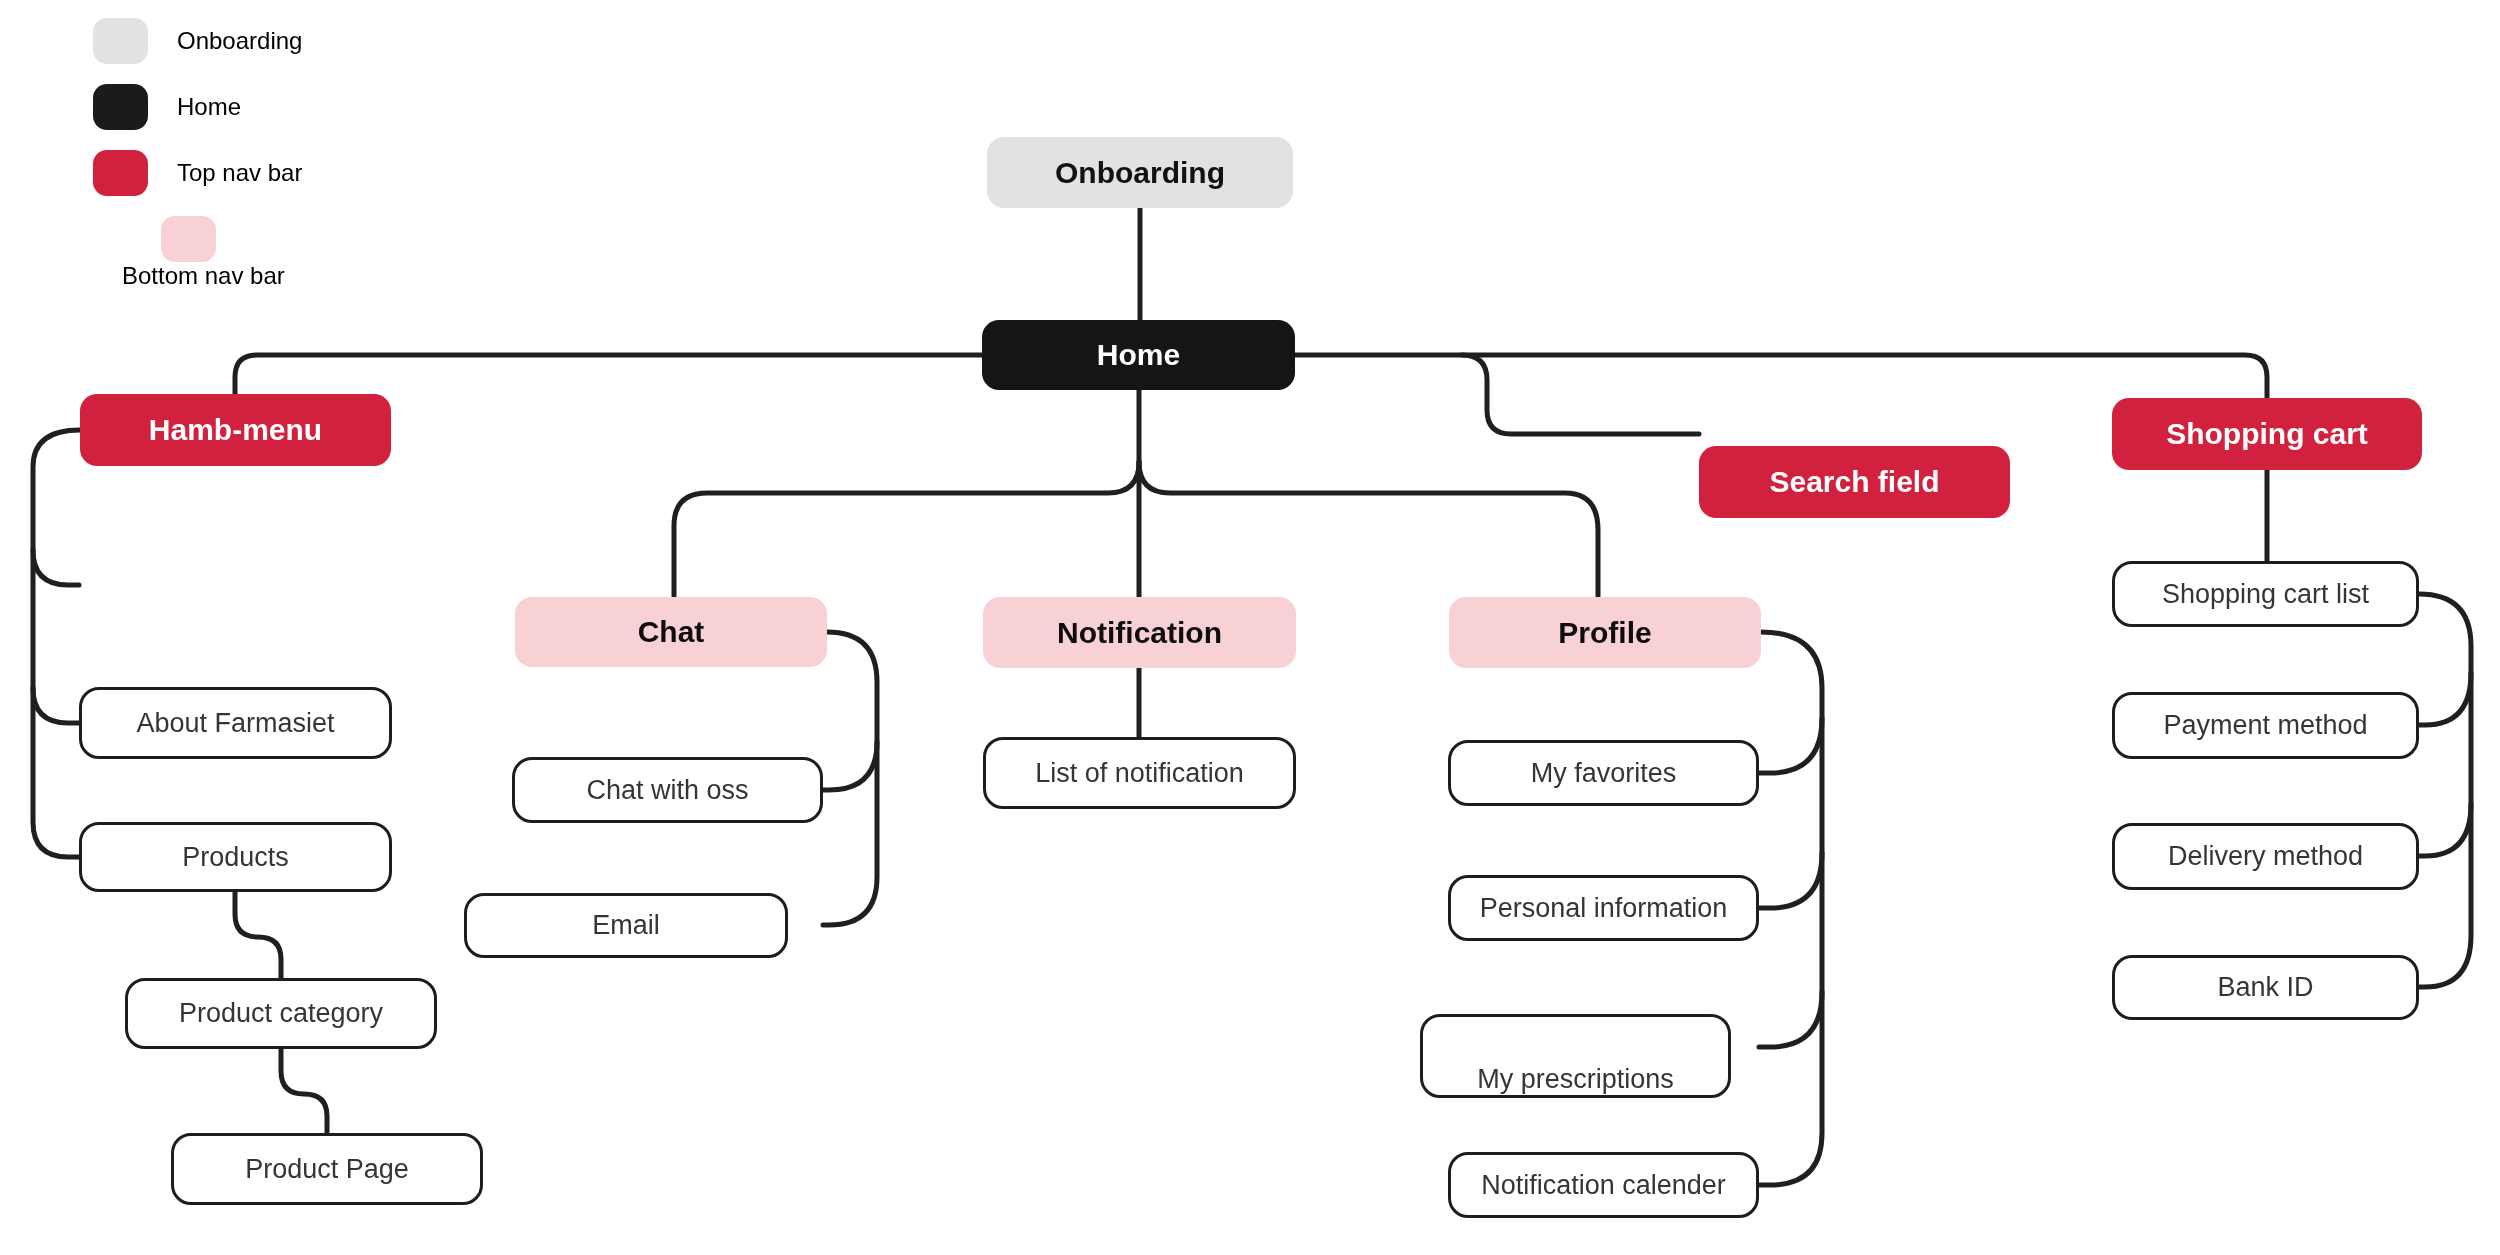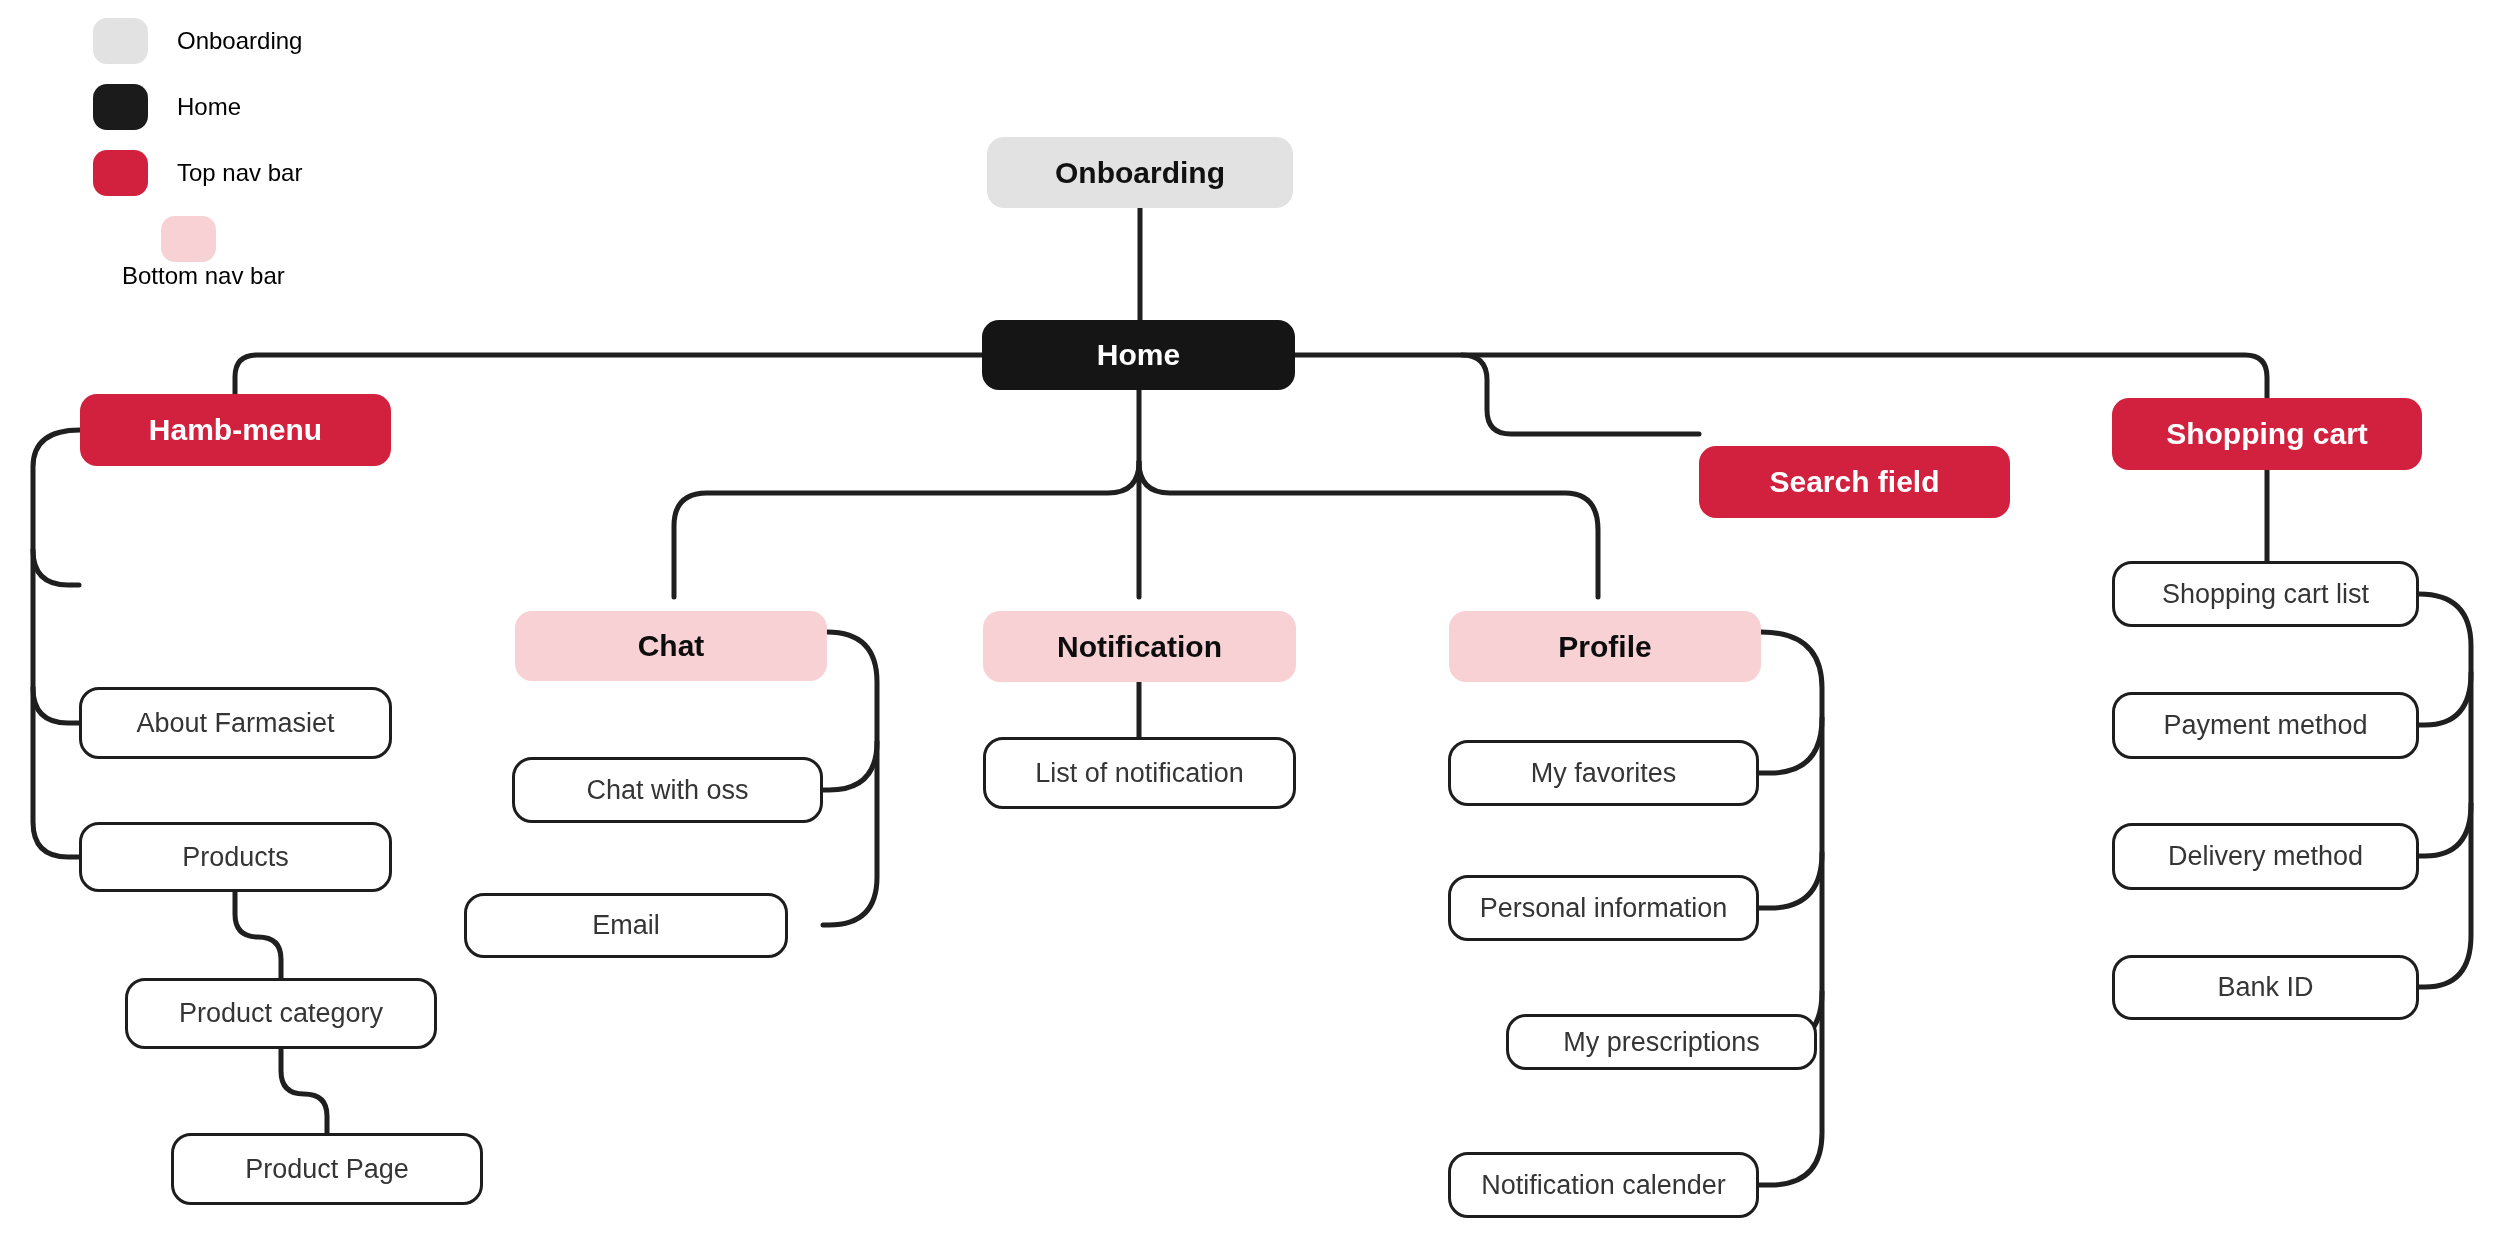--- a/index.html
+++ b/index.html
@@ -21,21 +21,21 @@
   .lrow3{top:198px;flex-direction:column;} .lrow3 .sw{background:#F8D1D5;}
 
   
   .node{
     position:absolute;display:flex;align-items:center;justify-content:center;
     box-sizing:border-box;border-radius:17px;white-space:nowrap;
   }
   .v-gray {background:#E2E2E2;color:#111111;font-weight:700;font-size:30px;}
   .v-black{background:#151515;color:#ffffff;font-weight:700;font-size:30px;}
   .v-red  {background:#D2203F;color:#ffffff;font-weight:700;font-size:30px;}
-  .v-pink {background:#F8D1D5;color:#0d0d0d;font-weight:700;font-size:30px;margin-top:14px;}
+  .v-pink {background:#F8D1D5;color:#0d0d0d;font-weight:700;font-size:30px;}
   .v-white{background:#ffffff;color:#353535;font-weight:400;font-size:27px;
            border:3px solid #1d1d1d;border-radius:20px;}
 
   .n-onboarding           {left:987px; top:137px; width:306px;height:71px;}
   .n-home                 {left:982px; top:320px; width:313px;height:70px;}
   .n-hamb-menu            {left:80px;  top:394px; width:311px;height:72px;}
   .n-search-field         {left:1699px;top:398px; width:311px;height:72px;margin-top:48px;}
   .n-shopping-cart        {left:2112px;top:398px; width:310px;height:72px;}
   .n-chat                 {left:515px; top:597px; width:312px;height:70px;}
   .n-notification         {left:983px; top:597px; width:313px;height:71px;}
@@ -43,21 +43,21 @@
   .n-language             {left:79px;  top:549px; width:313px;height:72px;}
   .n-about-farmasiet      {left:79px;  top:687px; width:313px;height:72px;}
   .n-products             {left:79px;  top:822px; width:313px;height:70px;}
   .n-product-category     {left:125px; top:978px; width:312px;height:71px;}
   .n-product-page         {left:171px; top:1133px;width:312px;height:72px;}
   .n-chat-with-oss        {left:512px; top:757px; width:311px;height:66px;}
   .n-email                {left:464px; top:893px; width:324px;height:65px;}
   .n-list-of-notification {left:983px; top:737px; width:313px;height:72px;}
   .n-my-favorites         {left:1448px;top:740px; width:311px;height:66px;}
   .n-personal-information {left:1448px;top:875px; width:311px;height:66px;}
-  .n-my-prescriptions     {left:1506px;top:1014px;width:311px;height:56px;}
+  .n-my-prescriptions     {left:1420px;top:1014px;width:311px;height:84px;align-items:flex-end;}
   .n-notification-calender{left:1448px;top:1152px;width:311px;height:66px;}
   .n-shopping-cart-list   {left:2112px;top:561px; width:307px;height:66px;}
   .n-payment-method       {left:2112px;top:692px; width:307px;height:67px;}
   .n-delivery-method      {left:2112px;top:823px; width:307px;height:67px;}
   .n-bank-id              {left:2112px;top:955px; width:307px;height:65px;}
 </style>
 </head>
 <body>
 
 <div class="stage">

